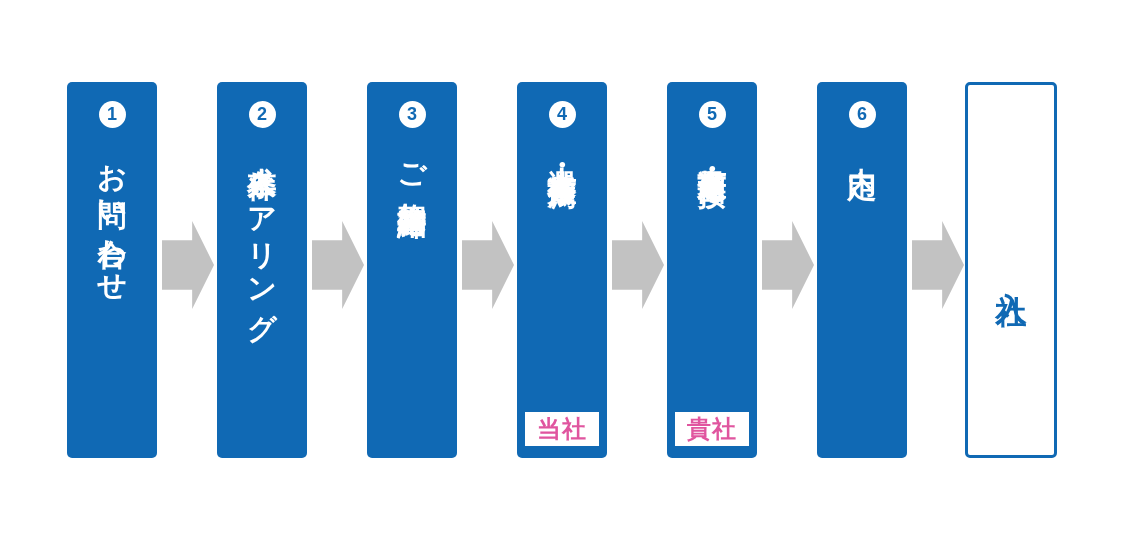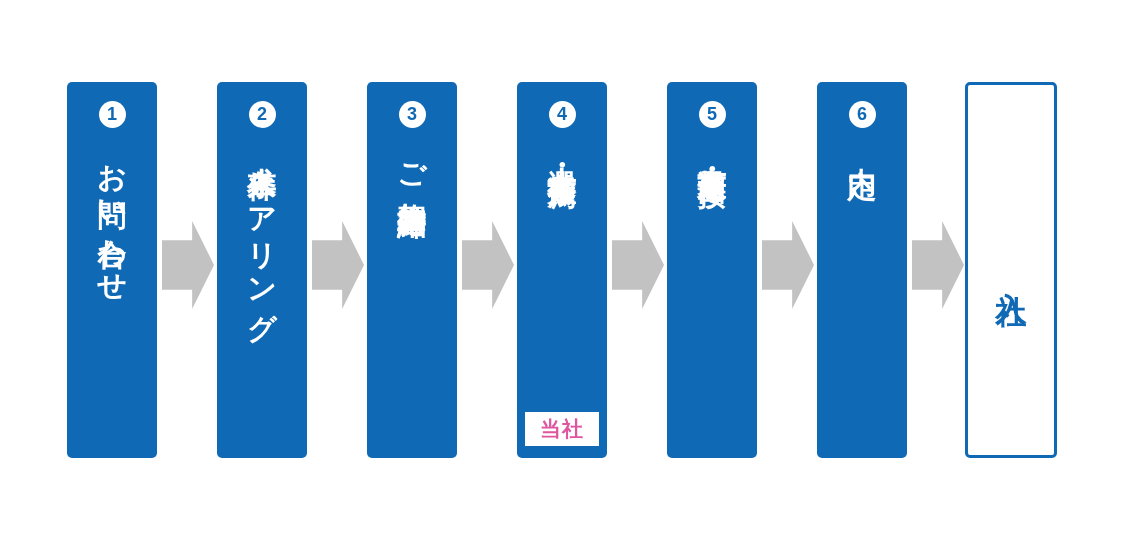--- a/index.html
+++ b/index.html
@@ -78,21 +78,21 @@
 
   
   .owner-badge {
     position: absolute;
     left: 8px;
     right: 8px;
     bottom: 12px;
     height: 34px;
     background: #ffffff;
     color: #e0559f;
-    font-size: 21px;
+    font-size: 24px;
     font-weight: 700;
     line-height: 34px;
     text-align: center;
     letter-spacing: 1px;
   }
 
   
   .arrow {
     position: absolute;
     top: 221px;
@@ -133,20 +133,21 @@
     <div class="badge-num">4</div>
     <div class="vlabel">人選・書類推薦</div>
     <div class="owner-badge">当社</div>
   </div>
 
   <div class="arrow" style="left:612px;"></div>
 
   <div class="step filled" style="left:667px;">
     <div class="badge-num">5</div>
     <div class="vlabel">書類選考・面接</div>
+    <div class="owner-badge">貴社</div>
   </div>
 
   <div class="arrow" style="left:762px;"></div>
 
   <div class="step filled" style="left:817px;">
     <div class="badge-num">6</div>
     <div class="vlabel">内定</div>
   </div>
 
   <div class="arrow" style="left:912px;"></div>

